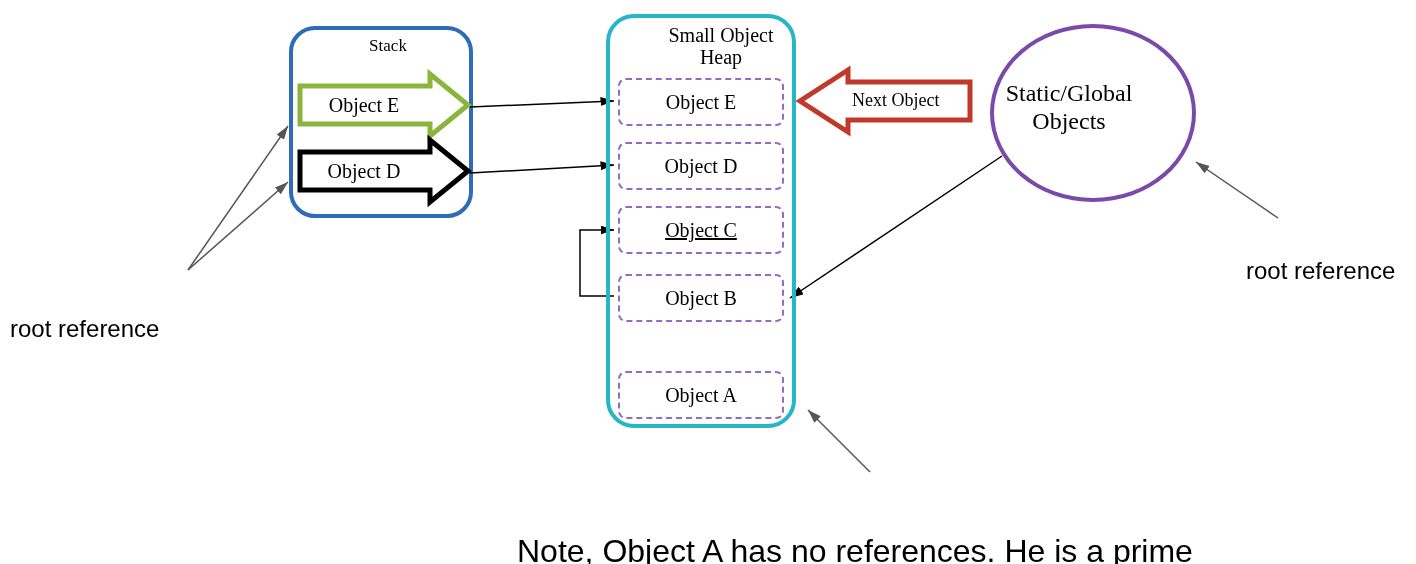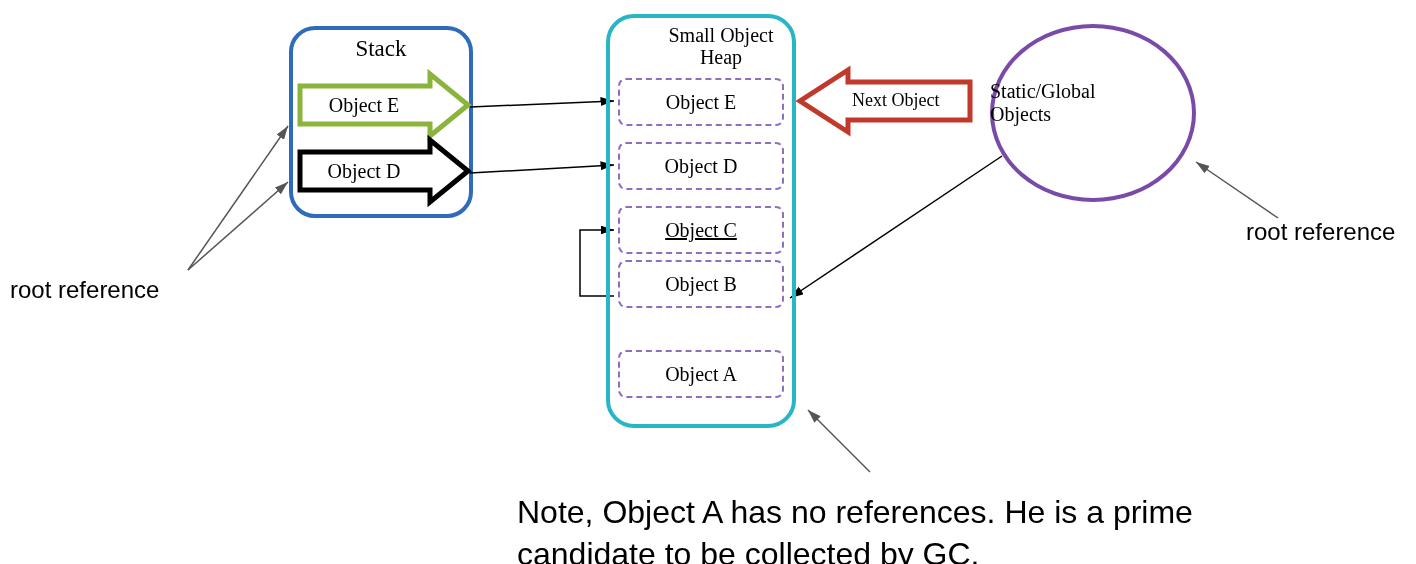--- a/index.html
+++ b/index.html
@@ -9,38 +9,39 @@
     height: 564px;
     background: #ffffff;
     font-family: "Times New Roman", Times, serif;
     font-size: 20px;
     color: #000;
     position: relative;
     overflow: hidden;
   }
   .sans {
     font-family: Arial, Helvetica, sans-serif;
+    margin-top: 39px;
   }
   .stack-box {
     position: absolute;
     left: 289px;
     top: 26px;
     width: 184px;
     height: 192px;
     border: 4px solid #2e6bb8;
     border-radius: 26px;
     box-sizing: border-box;
   }
   .stack-title {
     position: absolute;
-    left: 289px;
+    left: 296px;
     top: 36px;
     width: 184px;
     text-align: center;
-    font-size: 23px;
+    font-size: 17px;
   }
   .heap-box {
     position: absolute;
     left: 606px;
     top: 14px;
     width: 190px;
     height: 414px;
     border: 4px solid #27b6c5;
     border-radius: 28px;
     box-sizing: border-box;
@@ -72,25 +73,25 @@
     left: 990px;
     top: 24px;
     width: 206px;
     height: 178px;
     border: 4px solid #7a4aa8;
     border-radius: 50%;
     box-sizing: border-box;
   }
   .globals-label {
     position: absolute;
-    left: 990px;
+    left: 966px;
     top: 80px;
     width: 206px;
-    text-align: left;
-    font-size: 20px;
+    text-align: center;
+    font-size: 24px;
     line-height: 1.15;
   }
   .annotation {
     position: absolute;
     font-size: 24px;
   }
   .note {
     position: absolute;
     left: 517px;
     top: 492px;
@@ -149,22 +150,22 @@
 <div style="position:absolute; left:304px; top:160px; width:120px; text-align:center;">Object D</div>
 <div style="position:absolute; left:852px; top:90px; width:114px; text-align:left; font-size:18px;">Next Object</div>
 
 <div class="heap-box"></div>
 <div class="heap-title" style="white-space:pre-line;">Small Object
 Heap</div>
 
 <div class="heap-item" style="top:78px;">Object E</div>
 <div class="heap-item" style="top:142px;">Object D</div>
 <div class="heap-item" style="top:206px;text-decoration:underline;">Object C</div>
-<div class="heap-item" style="top:260px;text-align:center;">Object B</div>
-<div class="heap-item" style="top:350px;">Object A</div>
+<div class="heap-item" style="top:274px;text-align:center;">Object B</div>
+<div class="heap-item" style="top:371px;">Object A</div>
 
 <div class="globals-circle"></div>
 <div class="globals-label" style="white-space:pre-line;">Static/Global
 Objects</div>
 
 <div class="annotation sans" style="left:10px; top:276px;">root reference</div>
 <div class="annotation sans" style="left:1246px; top:218px;">root reference</div>
 <div class="note sans">Note, Object A has no references. He is a prime candidate to be collected by GC.</div>
 
 </body></html>

